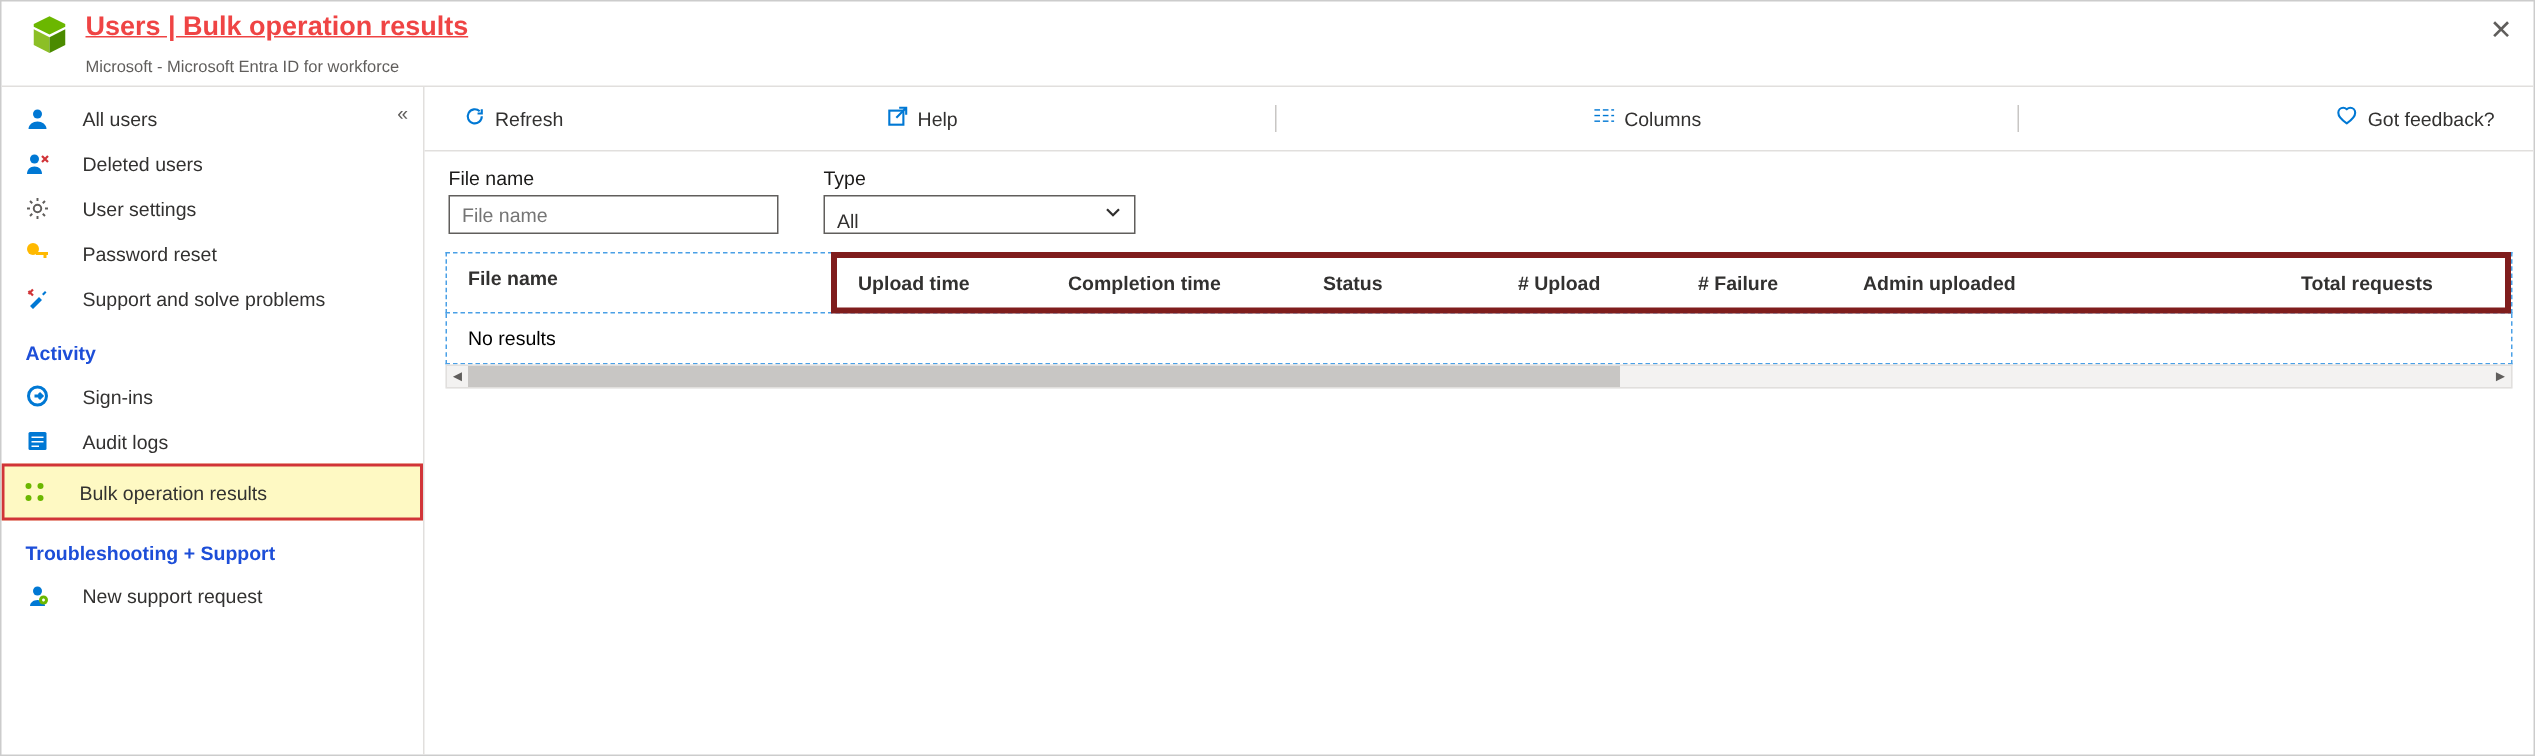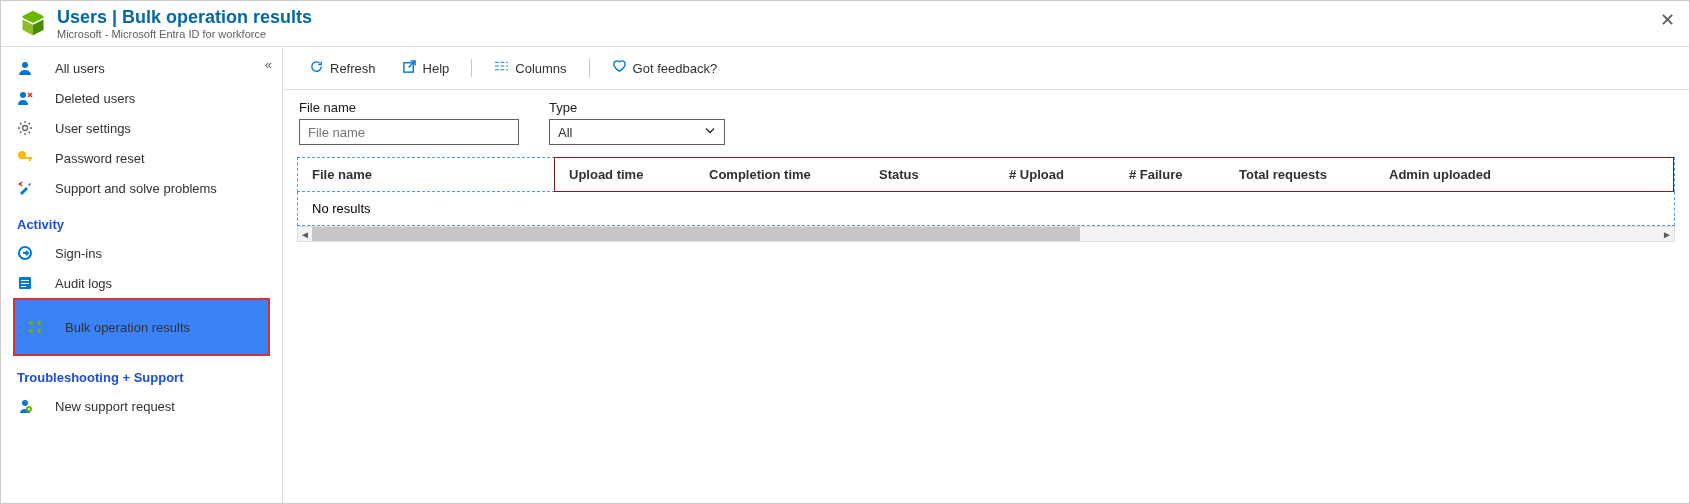--- a/index.html
+++ b/index.html
@@ -18,22 +18,22 @@
     align-items: flex-start;
     padding: 6px 14px 6px 18px;
     border-bottom: 1px solid #e1dfdd;
     position: relative;
   }
   .header-logo {
     width: 28px; height: 28px;
     margin-right: 10px;
     margin-top: 2px;
   }
-  .header-title { font-size: 18px; font-weight: 600; color: #0369a1; }
-  .header-sub { font-size: 11px; color: #605e5c; margin-top: 0; }
+  .header-title { font-size: 18px; font-weight: 600; color: #ef4444; text-decoration: underline; }
+  .header-sub { font-size: 11px; color: #605e5c; margin-top: 11px; }
   .close-btn {
     position: absolute; right: 14px; top: 8px;
     font-size: 18px; color: #605e5c; cursor: pointer;
     background: none; border: none;
   }
 
   .layout { display: flex; height: calc(100% - 46px); }
 
   .sidebar {
     width: 282px;
@@ -46,39 +46,40 @@
     position: absolute; right: 10px; top: 10px;
     color: #605e5c; font-size: 13px; cursor: pointer;
   }
   .nav-item {
     display: flex; align-items: center;
     padding: 7px 16px;
     cursor: pointer;
     gap: 22px;
   }
   .nav-item.selected {
-    background: #3b82f6;
+    background: #fef9c3;
     border: 2px solid #d13438;
-    margin: 0 12px;
-    padding: 19px 12px;
+    margin: 0 0;
+    padding: 9px 12px;
   }
   .nav-section {
     font-weight: 600;
     padding: 14px 16px 6px;
     color: #1d4ed8;
   }
   .nav-icon { width: 16px; height: 16px; display:flex; align-items:center; justify-content:center; }
 
   .main { flex: 1; display: flex; flex-direction: column; }
 
   .toolbar {
     display: flex; align-items: center;
     padding: 8px 16px;
-    gap: 6px;
+    gap: 18px;
     border-bottom: 1px solid #e1dfdd;
+    justify-content: space-between;
   }
   .toolbar-btn {
     display: flex; align-items: center; gap: 6px;
     padding: 4px 10px;
     color: #323130; cursor: pointer;
     font-size: 13px;
     background:none; border:none;
   }
   .toolbar-btn .ticon { color: #0078d4; }
   .toolbar-sep { width:1px; height:18px; background:#c8c6c4; margin: 0 6px; }
@@ -87,24 +88,24 @@
     display: flex; gap: 30px;
     padding: 10px 16px 12px;
   }
   .filter-group label { display:block; font-size:13px; margin-bottom:4px; color:#1b1a19; }
   .filter-input {
     width: 220px; height: 26px;
     border: 1px solid #605e5c;
     padding: 0 8px; font-size:13px;
   }
   .filter-select {
-    width: 176px; height: 26px;
+    width: 208px; height: 26px;
     border: 1px solid #605e5c;
     padding: 0 24px 0 8px;
-    display:flex; align-items:center;
+    display:flex; align-items:flex-end;
     position:relative; cursor:pointer;
     font-size:13px;
   }
   .filter-select .chev { position:absolute; right:8px; top:50%; transform:translateY(-50%); }
 
   .table-wrap {
     margin: 0 14px;
   }
   .table-header {
     display:flex;
@@ -113,21 +114,21 @@
     font-weight:600;
     font-size:13px;
   }
   .th {
     padding: 9px 14px;
     white-space: nowrap;
   }
   .th-filename { width: 256px; }
   .highlight-group {
     display:flex;
-    border: 1px solid #7f1d1d;
+    border: 4px solid #7f1d1d;
     margin: -1px 0;
     flex:1;
   }
   .th-upload { width: 140px; }
   .th-completion { width: 170px; }
   .th-status { width: 130px; }
   .th-success { width: 120px; }
   .th-failure { width: 110px; }
   .th-total { width: 150px; }
   .th-admin { flex:1; }
@@ -333,22 +334,22 @@
 
     <div class="table-wrap">
       <div class="table-header">
         <div class="th th-filename">File name</div>
         <div class="highlight-group">
           <div class="th th-upload">Upload time</div>
           <div class="th th-completion">Completion time</div>
           <div class="th th-status">Status</div>
           <div class="th th-success"># Upload</div>
           <div class="th th-failure"># Failure</div>
+          <div class="th th-admin">Admin uploaded</div>
           <div class="th th-total">Total requests</div>
-          <div class="th th-admin">Admin uploaded</div>
         </div>
       </div>
       <div class="table-body">No results</div>
     </div>
     <div class="hscroll">
       <div class="arrow">◄</div>
       <div class="track">
         <div class="thumb"></div>
       </div>
       <div class="arrow">►</div>

